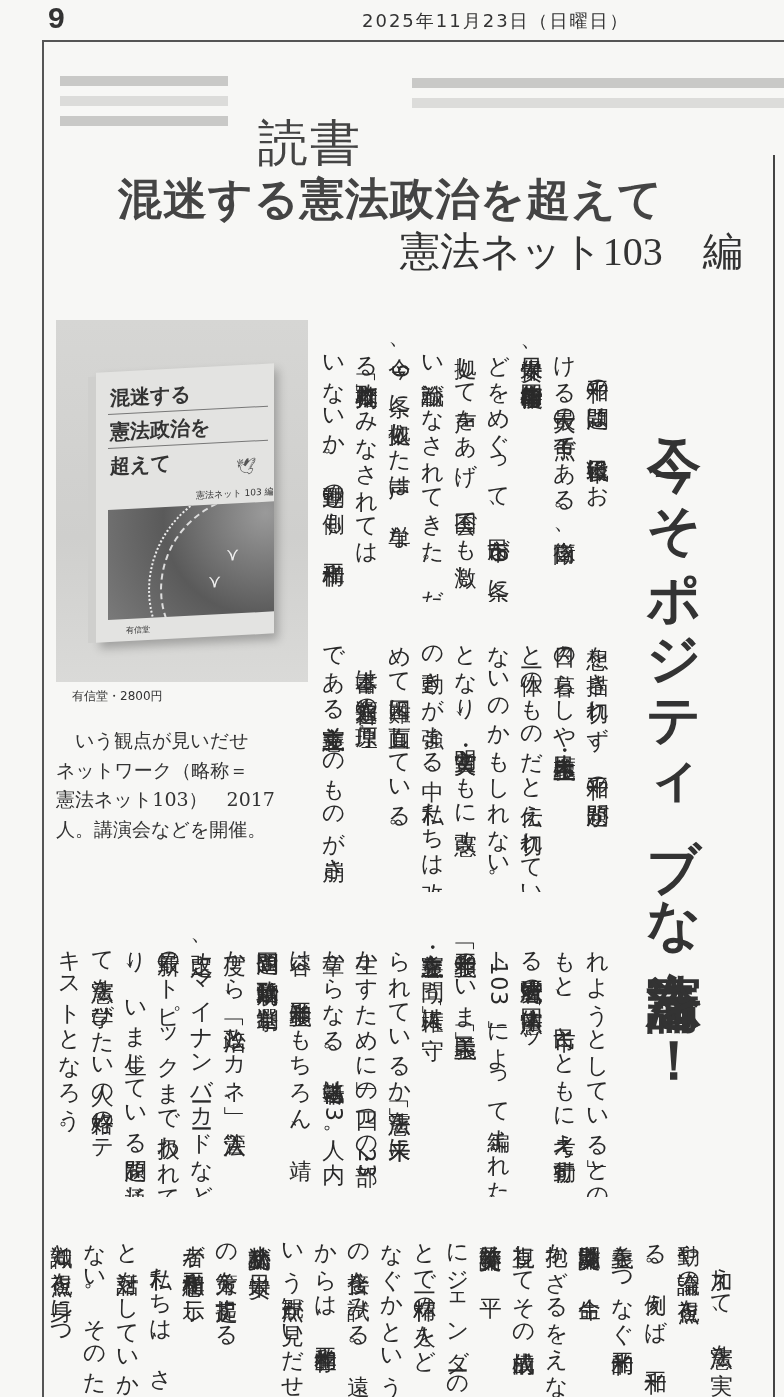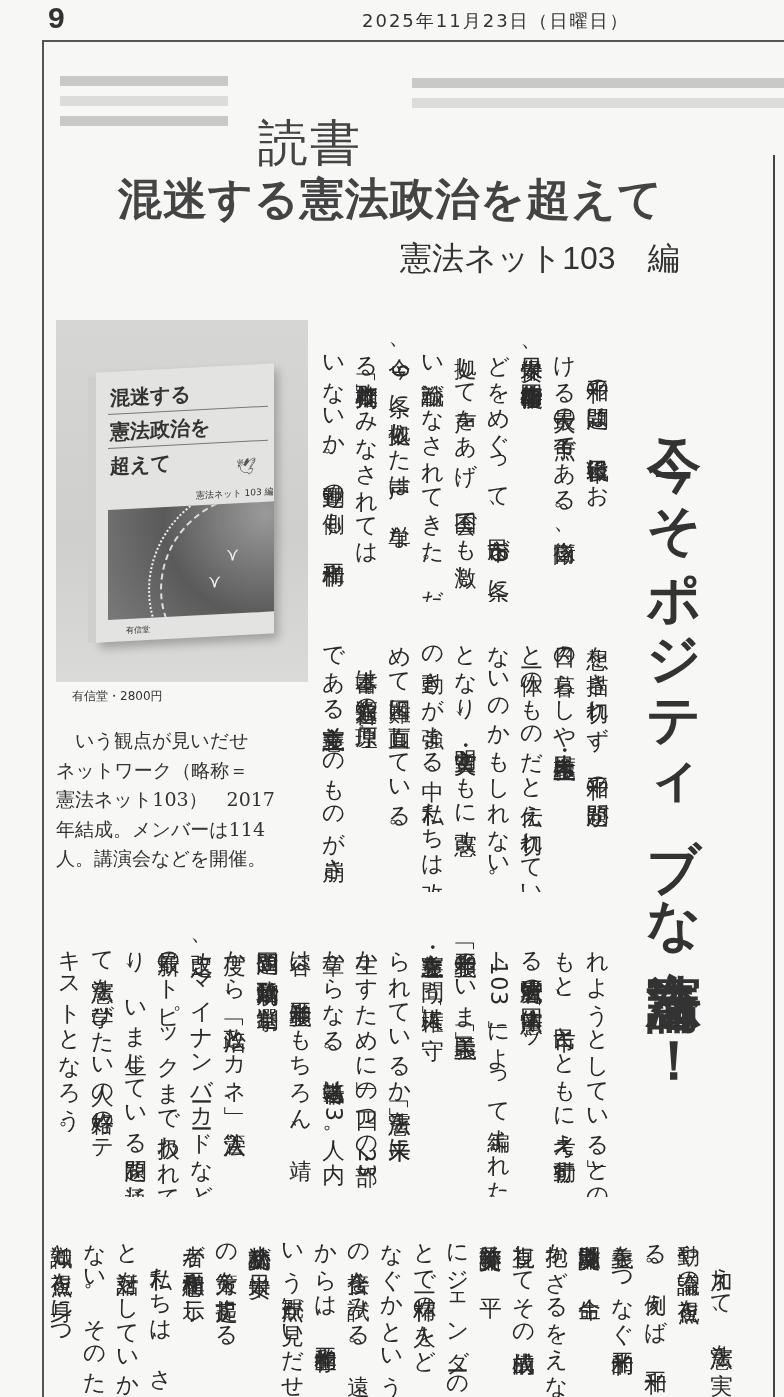--- a/index.html
+++ b/index.html
@@ -30,23 +30,23 @@
     position:absolute; left:258px; top:76px;
     font-family:"DejaVu Sans","Liberation Sans",sans-serif;
     font-size:50px; font-weight:normal; color:#444; line-height:54px; letter-spacing:2px;margin-top:40px;
   }
   .book-title {
     position:absolute; left:118px; top:174px;
     font-family:"DejaVu Sans","Liberation Sans",sans-serif;
     font-size:44px; font-weight:bold; color:#444; line-height:50px; letter-spacing:1px;text-align:center;
   }
   .editor {
-    position:absolute; left:400px; top:238px;
-    font-family:Liberation Sans, sans-serif;
-    font-size:32px; color:#333; line-height:40px;
+    position:absolute; left:400px; top:232px;
+    font-family:Liberation Serif, serif;
+    font-size:40px; color:#333; line-height:40px;
   }
 
   
   .cover-photo {
     position:absolute; left:56px; top:320px; width:252px; height:362px;
     background:linear-gradient(180deg,#d6d6d4 0%,#cfcfcd 60%,#dadad8 100%);
   }
   .book {
     position:absolute; left:40px; top:48px; width:178px; height:270px;
     background:#e3e3e1; box-shadow:4px 6px 10px rgba(0,0,0,0.25);
@@ -143,21 +143,20 @@
     <div class="cover-publisher">有信堂</div>
   </div>
 </div>
 
 <div class="caption">有信堂・2800円</div>
 
 <div class="profile">
   <p>　いう観点が見いだせ</p>
   <p>ネットワーク（略称＝</p>
   <p>憲法ネット103）　2017</p>
-  <p>年結成。メンバーは114</p>
   <p>人。講演会などを開催。</p>
 </div>
 
 <div class="headline">今こそポジティブな憲法論を！</div>
 
 <div class="vblock" style="left:316px;top:340px;width:298px;height:262px;">
   <p>　平和の問題は、戦後日本にお</p>
   <p>ける最大の争点である。自衛隊、</p>
   <p>日米安保、集団的自衛権行使な</p>
   <p>どをめぐって、市民が9条に依</p>

